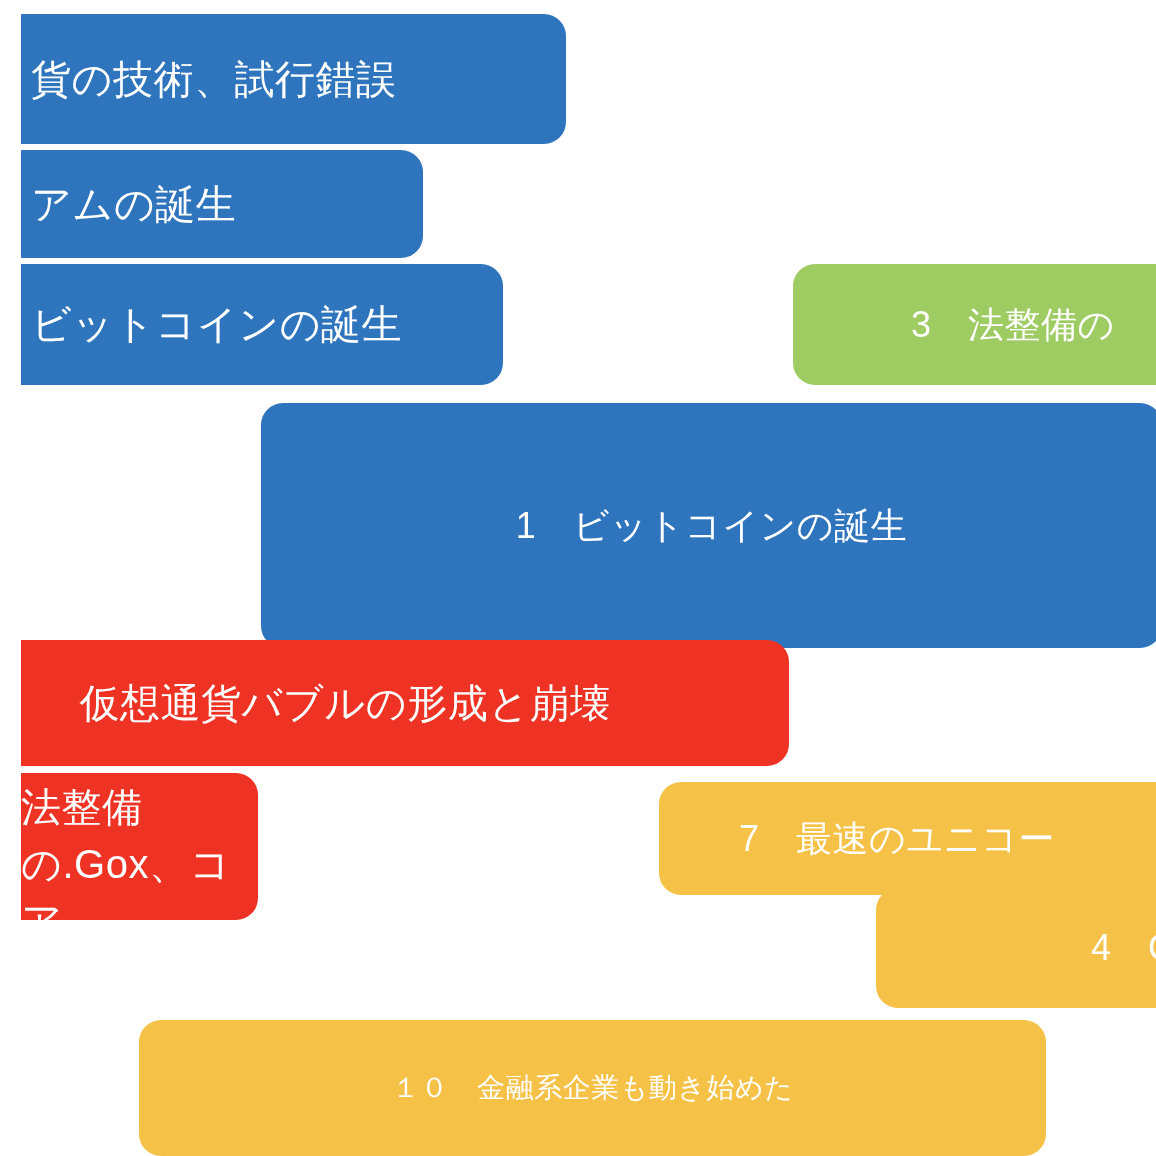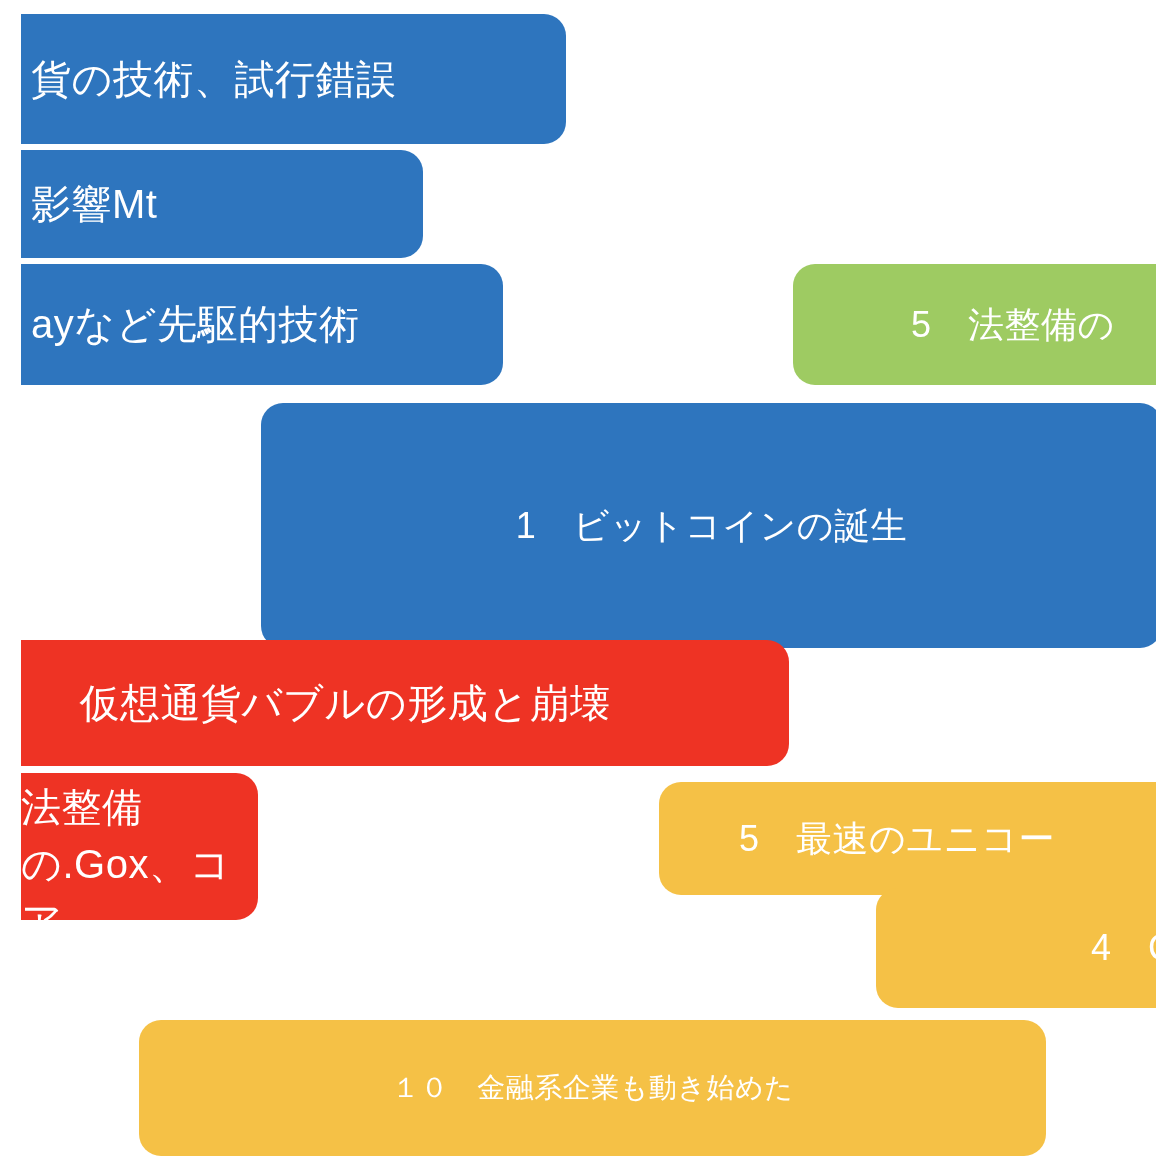--- a/index.html
+++ b/index.html
@@ -58,46 +58,46 @@
 </head>
 <body>
 
 <div id="canvas">
 
   <div class="card c-blue bleed-left ta-left" style="left:-120px; top:14px; width:665px; height:130px; font-size:40px; padding-left:130px;">
     <span class="card-text">貨の技術、試行錯誤</span>
   </div>
 
   <div class="card c-blue bleed-left ta-left" style="left:-120px; top:150px; width:522px; height:108px; font-size:40px; padding-left:130px;">
-    <span class="card-text">影響Mt</span>
+    <span class="card-text">アムの誕生</span>
   </div>
 
   <div class="card c-blue bleed-left ta-left" style="left:-120px; top:264px; width:602px; height:121px; font-size:40px; padding-left:130px;">
-    <span class="card-text">ayなど先駆的技術</span>
+    <span class="card-text">ビットコインの誕生</span>
   </div>
 
   <div class="card c-green bleed-right ta-left" style="left:772px; top:264px; width:520px; height:121px; font-size:36px; padding-left:118px;">
-    <span class="card-text">5　法整備の</span>
+    <span class="card-text">3　法整備の</span>
   </div>
 
   <div class="card c-blue ta-center" style="left:240px; top:403px; width:901px; height:245px; font-size:36px;">
     <span class="card-text">1　ビットコインの誕生</span>
   </div>
 
   <div class="card c-red bleed-left ta-center" style="left:-120px; top:640px; width:888px; height:126px; font-size:40px;">
     <span class="card-text">仮想通貨バブルの形成と崩壊</span>
   </div>
 
   <div class="card c-red bleed-left ta-left wrap" style="left:-120px; top:773px; width:357px; height:147px; font-size:40px; padding-left:120px; align-items:flex-start; padding-top:6px;">
     <span class="card-text" style="white-space:pre-line;">法整備の.Gox、コ
 ア</span>
   </div>
 
   <div class="card c-yellow bleed-right ta-left" style="left:638px; top:782px; width:530px; height:113px; font-size:36px; padding-left:80px;">
-    <span class="card-text">5　最速のユニコー</span>
+    <span class="card-text">7　最速のユニコー</span>
   </div>
 
   <div class="card c-yellow bleed-right ta-left" style="left:855px; top:888px; width:320px; height:120px; font-size:36px; padding-left:215px;">
     <span class="card-text">4　C</span>
   </div>
 
   <div class="card c-yellow ta-center" style="left:118px; top:1020px; width:907px; height:136px; font-size:28px;">
     <span class="card-text">１０　金融系企業も動き始めた</span>
   </div>
 

